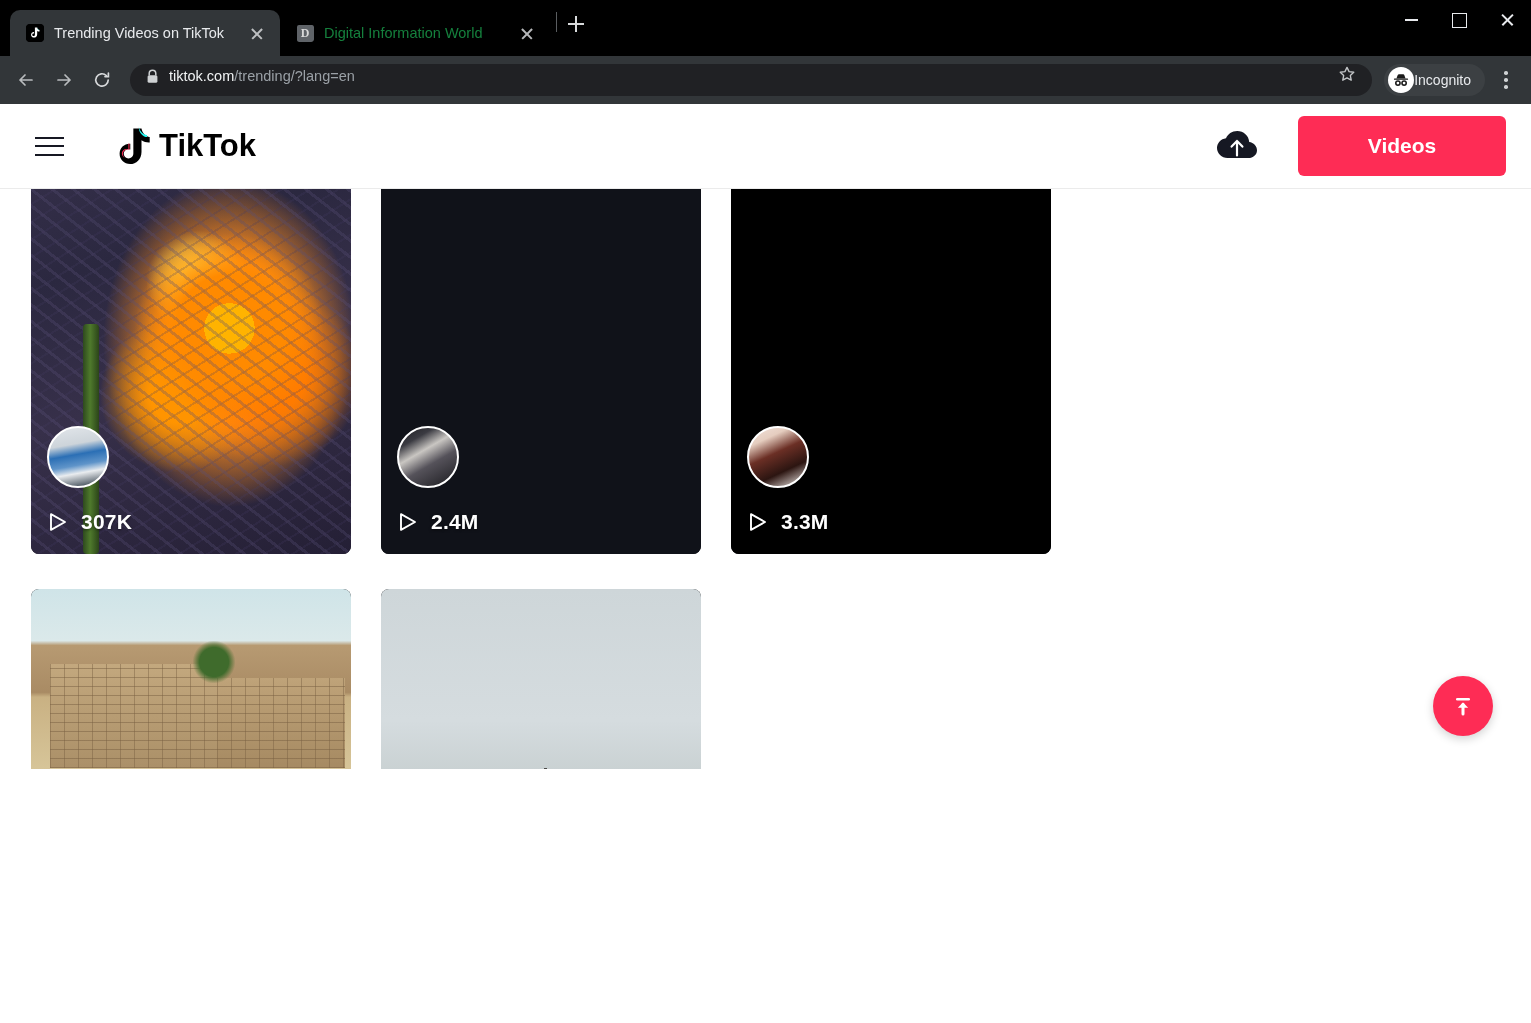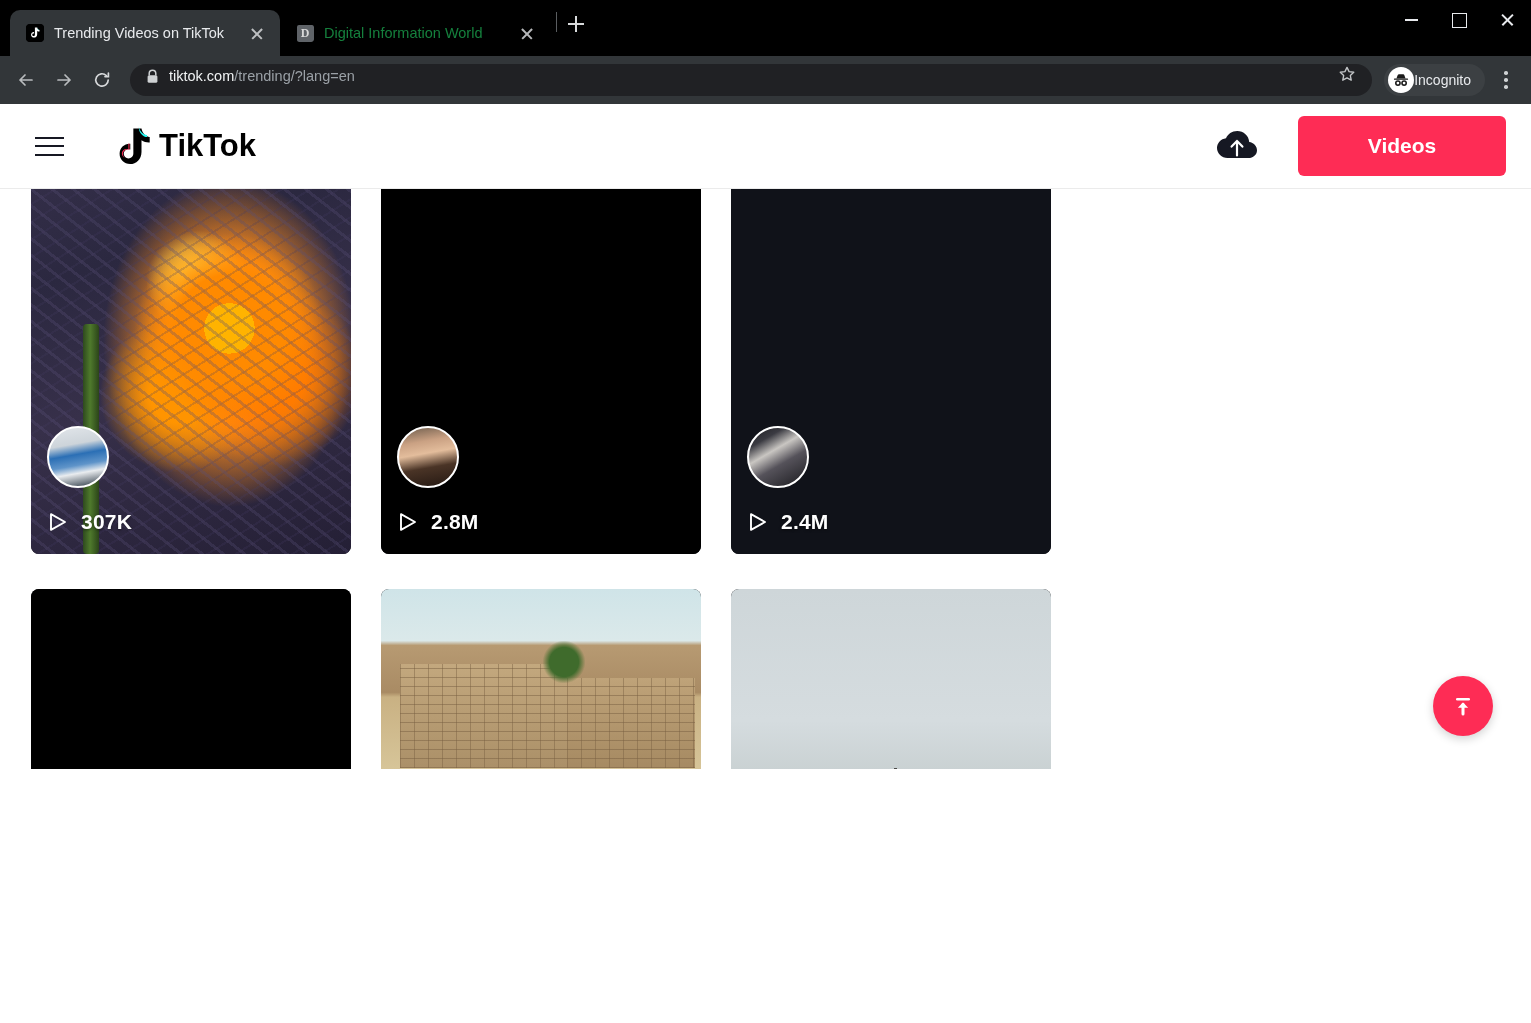--- a/index.html
+++ b/index.html
@@ -629,37 +629,20 @@
           <div class="plays">
             <span class="play-wrap">
               <svg width="18" height="20" viewBox="0 0 18 20">
                   <path d="M2 2.2 16 10 2 17.8z" fill="none" stroke="#ffffff" stroke-width="1.9" stroke-linejoin="round"></path>
                 </svg>
             </span>
             <span class="play-count">307K</span>
           </div>
         </div>
 
-        <div class="card">
-          <div class="thumb">
-            <div class="art-black"></div>
-          </div>
-
-          <div class="avatar av2">
-              <span class="face"></span>
-            </div>
-          <div class="plays">
-            <span class="play-wrap">
-              <svg width="18" height="20" viewBox="0 0 18 20">
-                  <path d="M2 2.2 16 10 2 17.8z" fill="none" stroke="#ffffff" stroke-width="1.9" stroke-linejoin="round"></path>
-                </svg>
-            </span>
-            <span class="play-count">2.8M</span>
-          </div>
-        </div>
 
         <div class="card">
           <div class="thumb">
             <div class="art-darknavy"></div>
           </div>
           <div class="avatar av3">
               <span class="face"></span>
             </div>
           <div class="plays">
             <span class="play-wrap">

